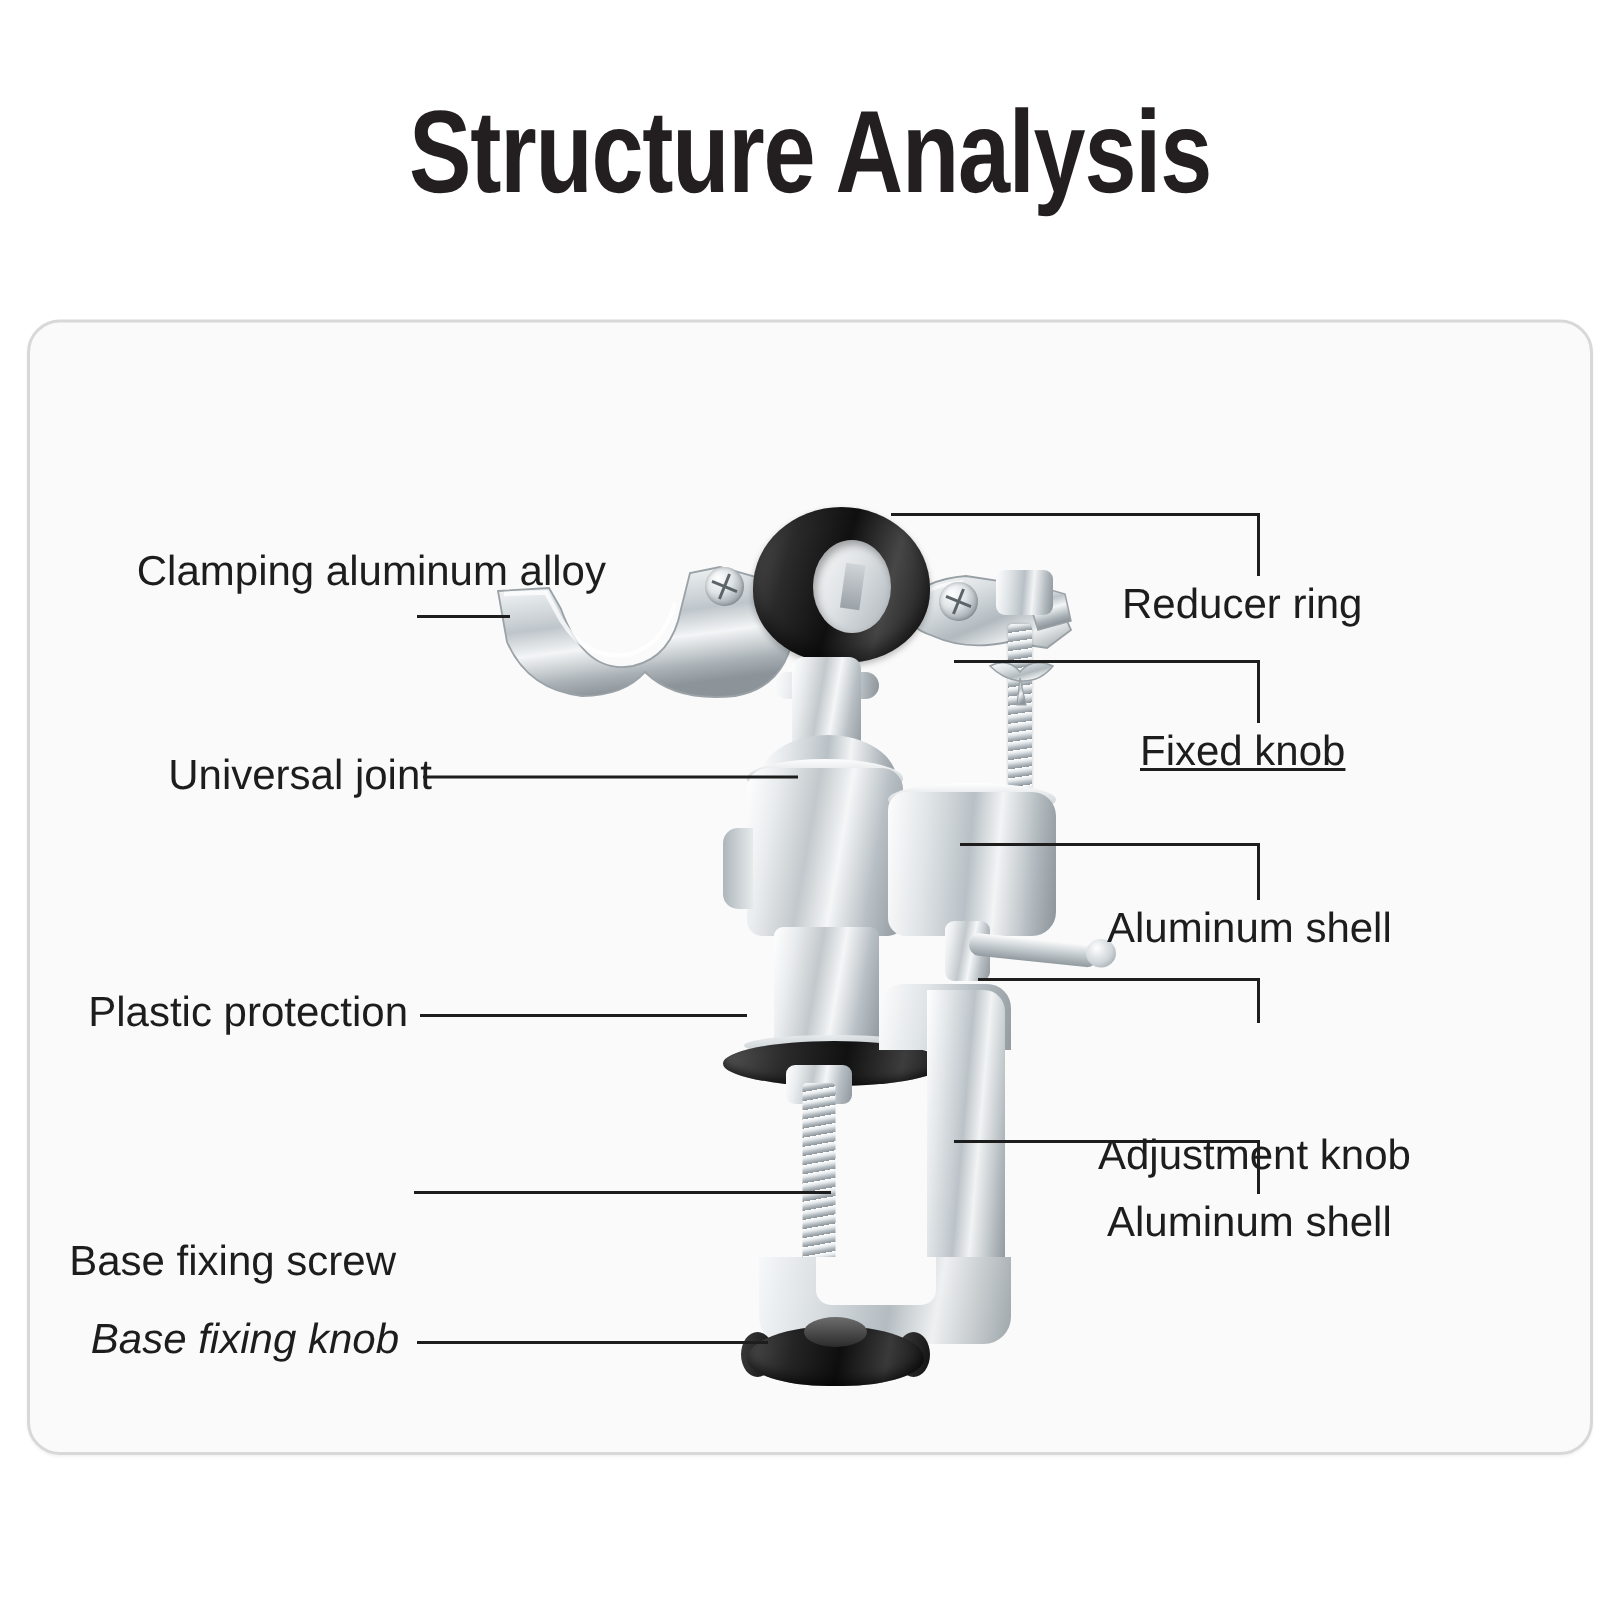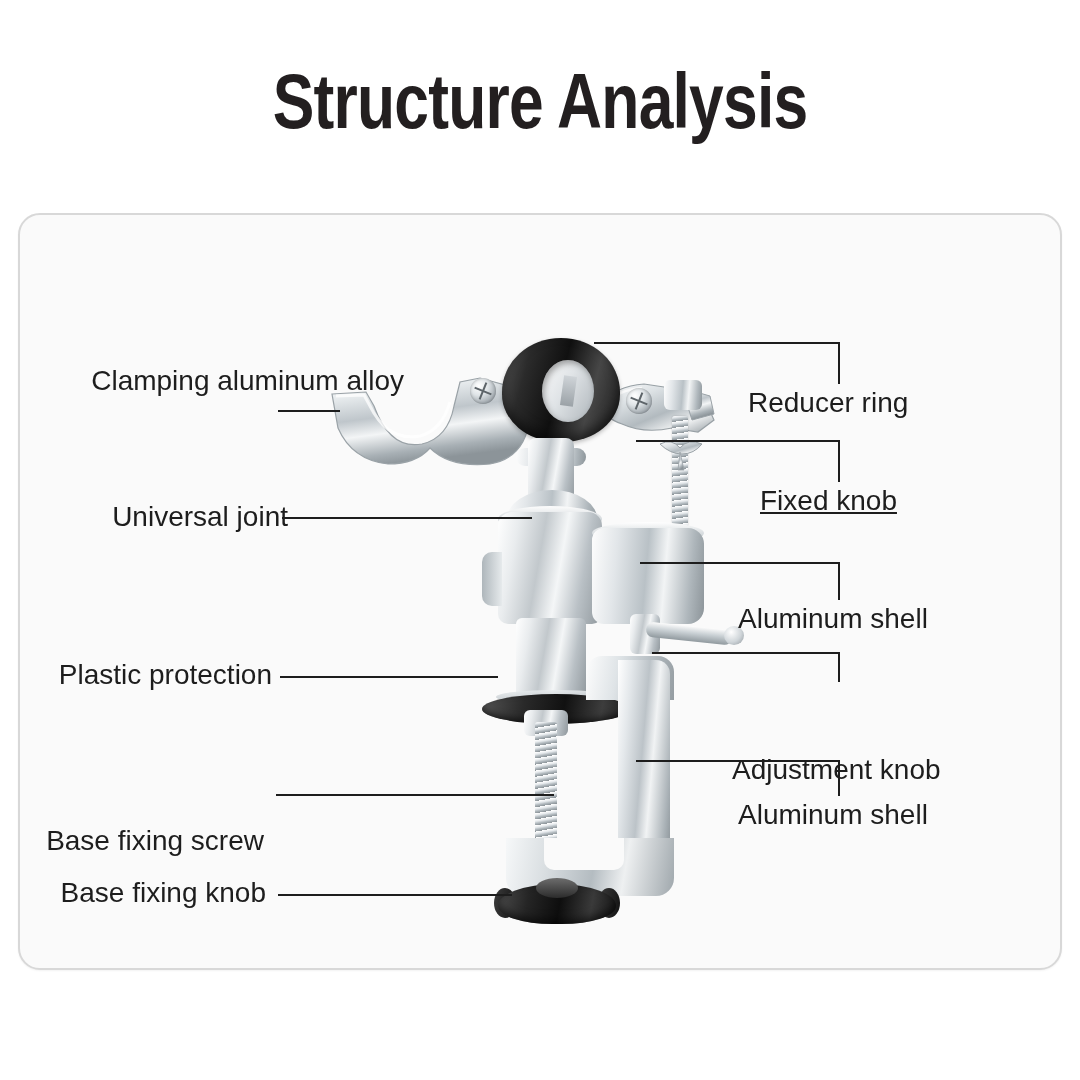--- a/index.html
+++ b/index.html
@@ -360,21 +360,21 @@
 
   <div class="lbl left" style="left:0px;top:500px;width:268px;padding-left:20px;">Universal joint</div>
   <div class="hline" style="left:282px;top:517px;width:250px;"></div>
 
   <div class="lbl left" style="left:0px;top:658px;width:272px;">Plastic protection</div>
   <div class="hline" style="left:280px;top:676px;width:218px;"></div>
 
   <div class="lbl left" style="left:0px;top:776px;width:264px;margin-top:48px;">Base fixing screw</div>
   <div class="hline" style="left:276px;top:794px;width:278px;"></div>
 
-  <div class="lbl left" style="left:0px;top:876px;width:266px;">Base fixing knob</div>
+  <div class="lbl left" style="left:0px;top:876px;width:266px;font-style:italic;">Base fixing knob</div>
   <div class="hline" style="left:278px;top:894px;width:234px;"></div>
 
   <div class="hline" style="left:594px;top:342px;width:246px;"></div>
   <div class="vline" style="left:838px;top:342px;height:42px;"></div>
   <div class="lbl right" style="left:748px;top:386px;">Reducer ring</div>
 
   <div class="hline" style="left:636px;top:440px;width:204px;"></div>
   <div class="vline" style="left:838px;top:440px;height:42px;"></div>
   <div class="lbl right" style="left:760px;top:484px;text-decoration:underline;">Fixed knob</div>
 

